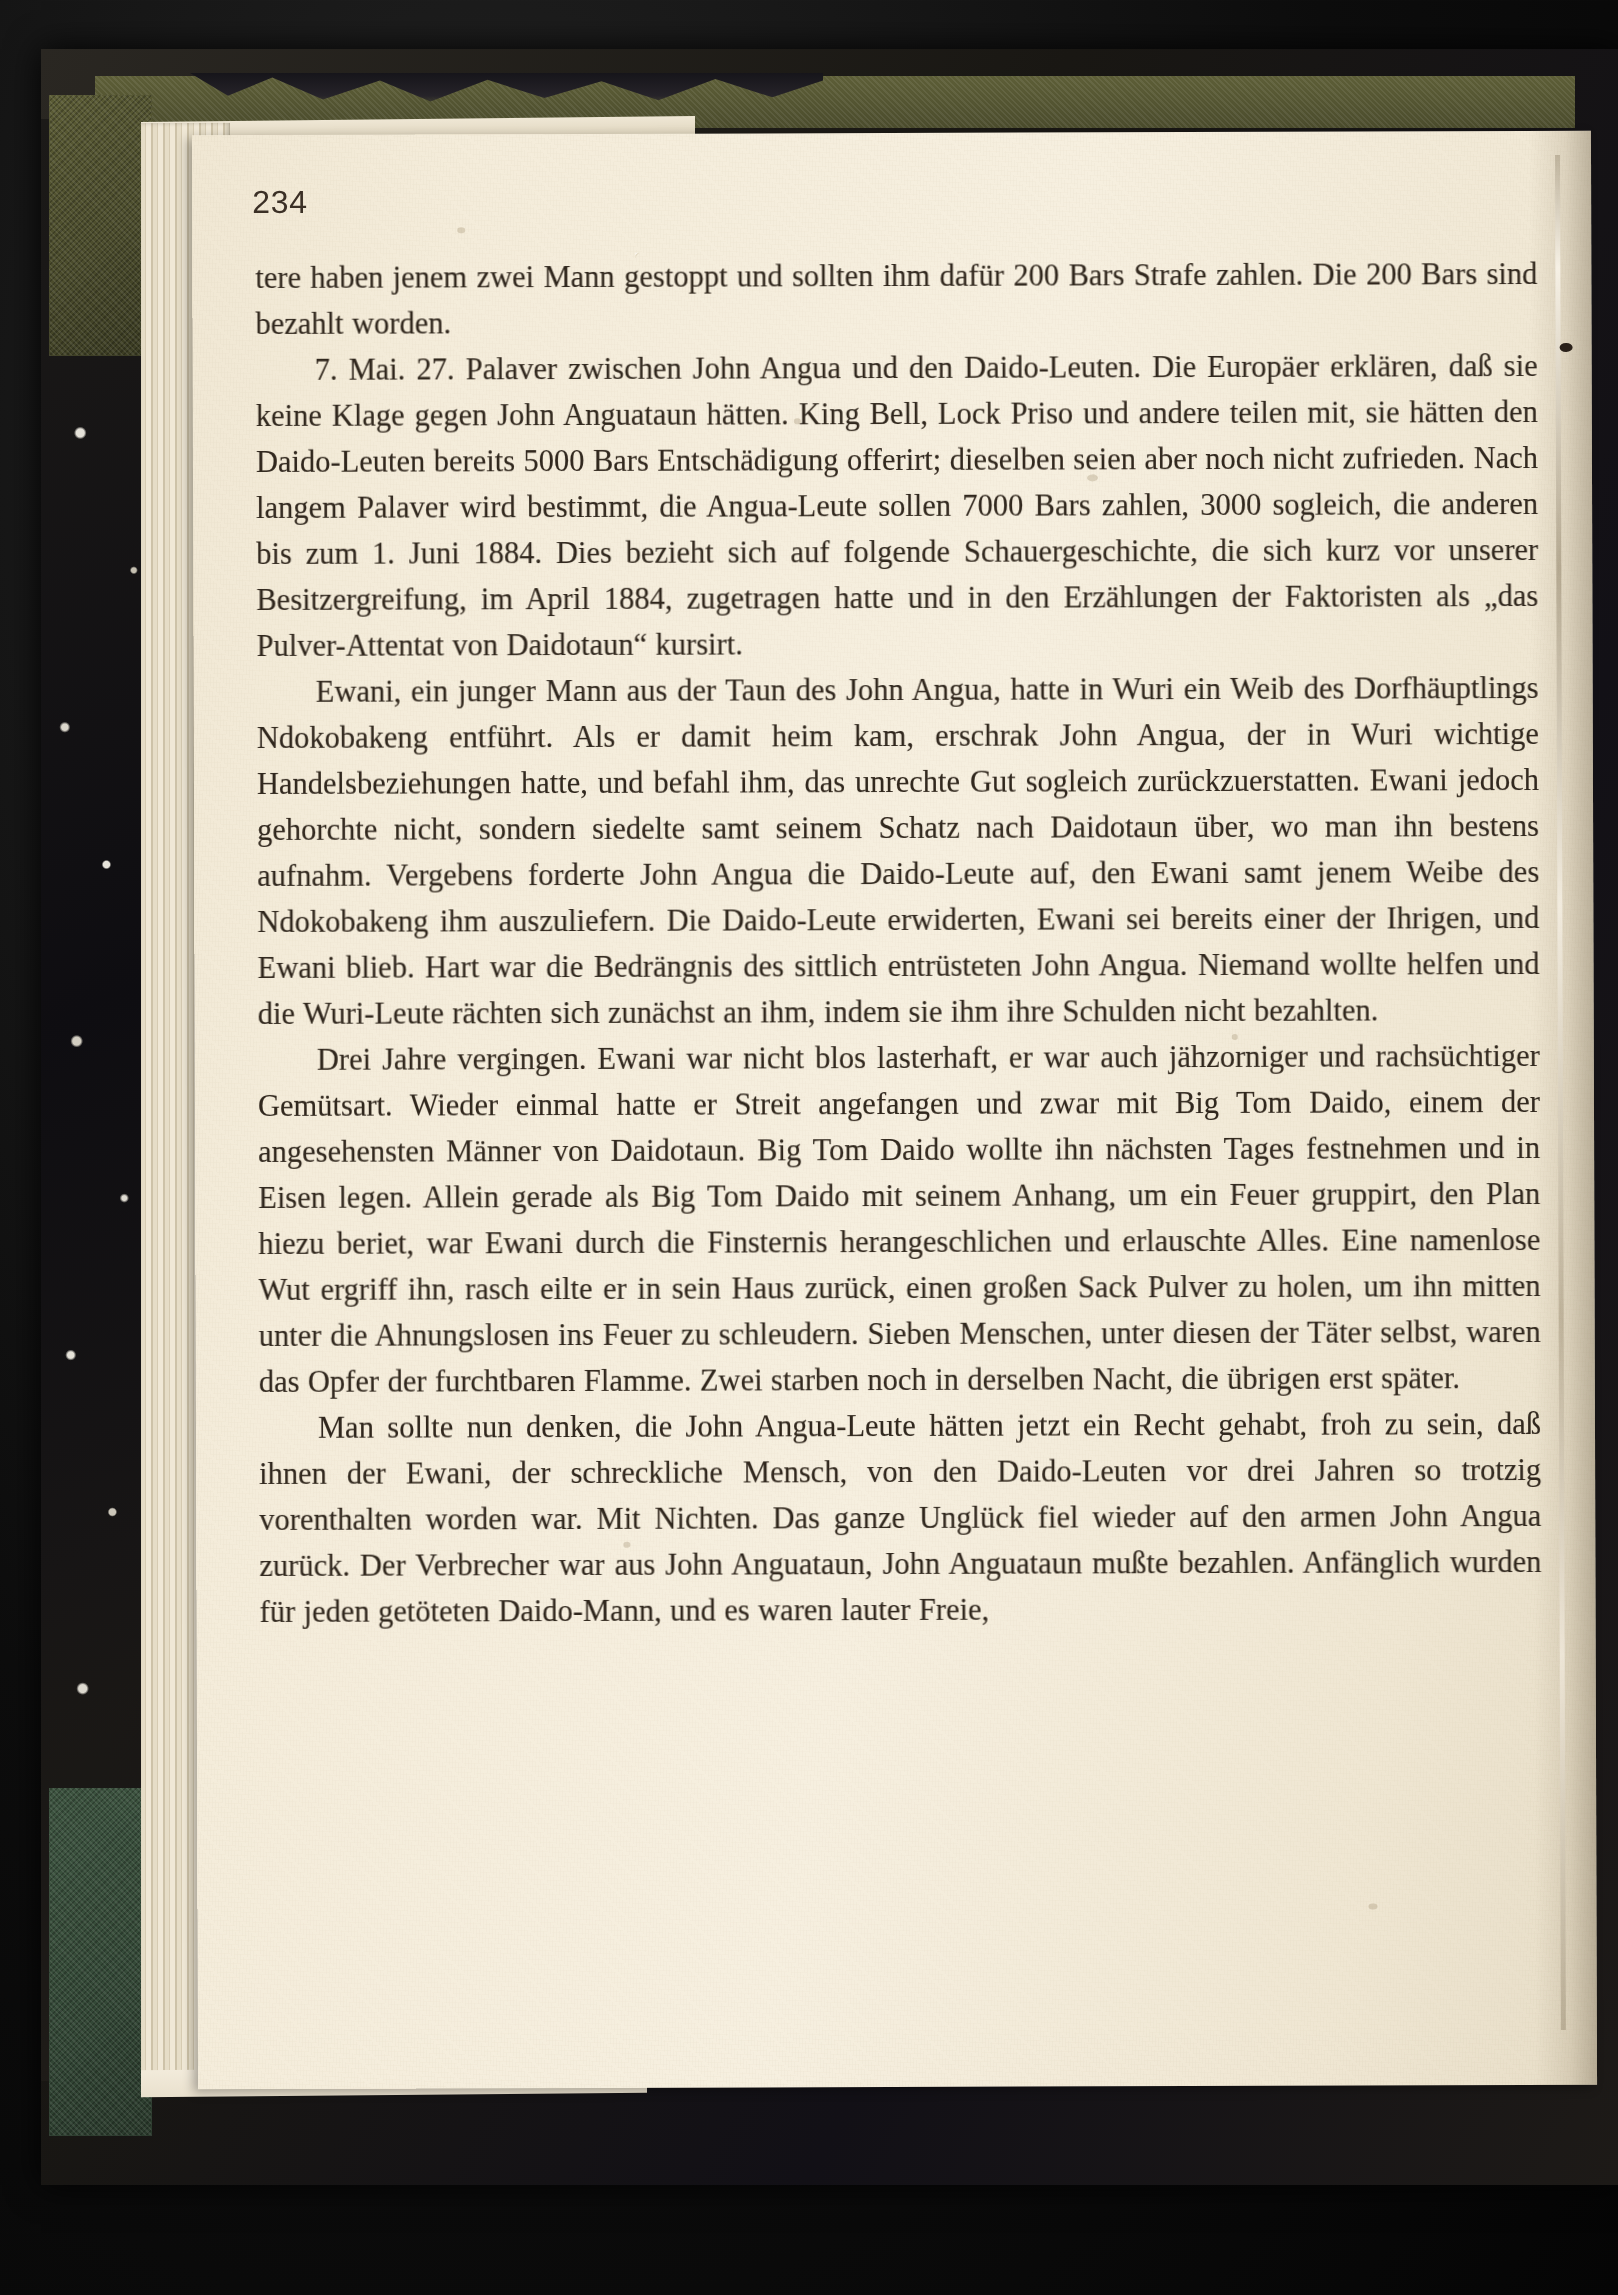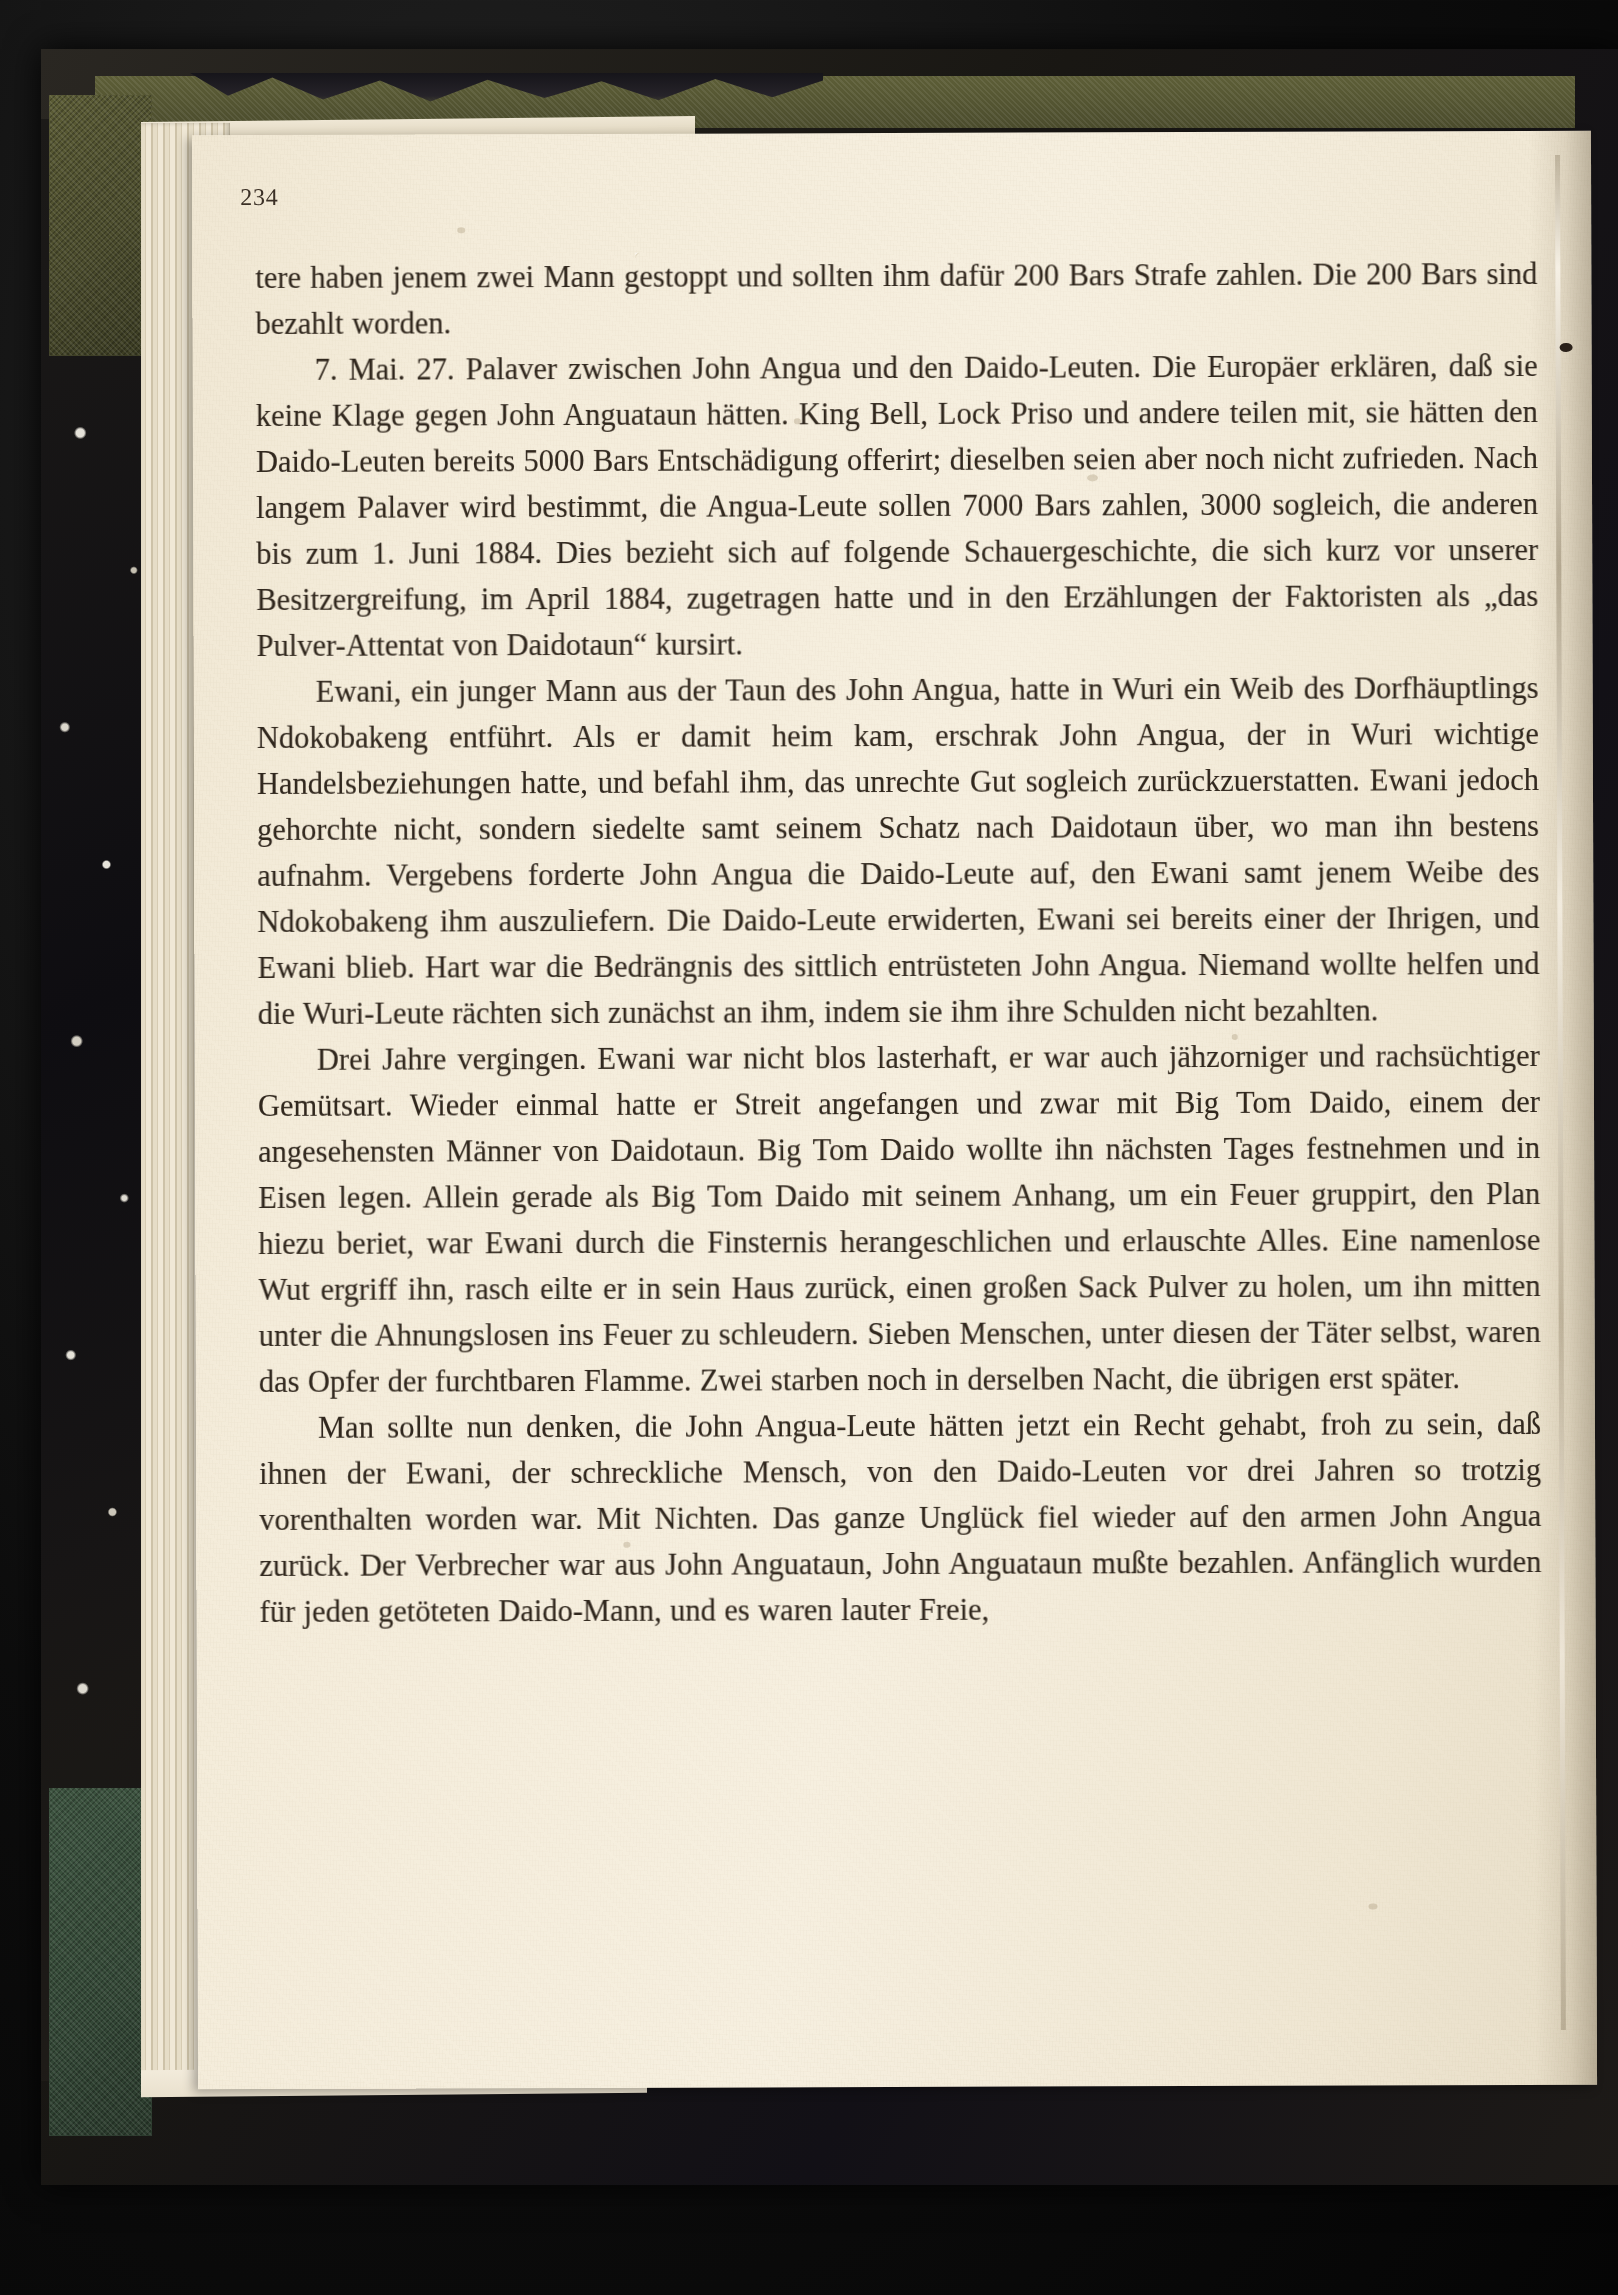--- a/index.html
+++ b/index.html
@@ -228,24 +228,24 @@
   .foxing {
     position: absolute;
     pointer-events: none;
     border-radius: 50%;
     background: rgba(140,118,86,.26);
   }
 
   
   .folio {
     position: absolute;
-    left: 48px;
+    left: 60px;
     top: 49px;
-    font-family: Liberation Serif, serif;
-    font-size: 24px;
+    font-family: Liberation Sans, sans-serif;
+    font-size: 32px;
     color: #3b3026;
     letter-spacing: 0.8px;
   }
 
   .textblock {
     position: absolute;
     left: 63px;
     top: 120px;
     width: 1282px;
   }

